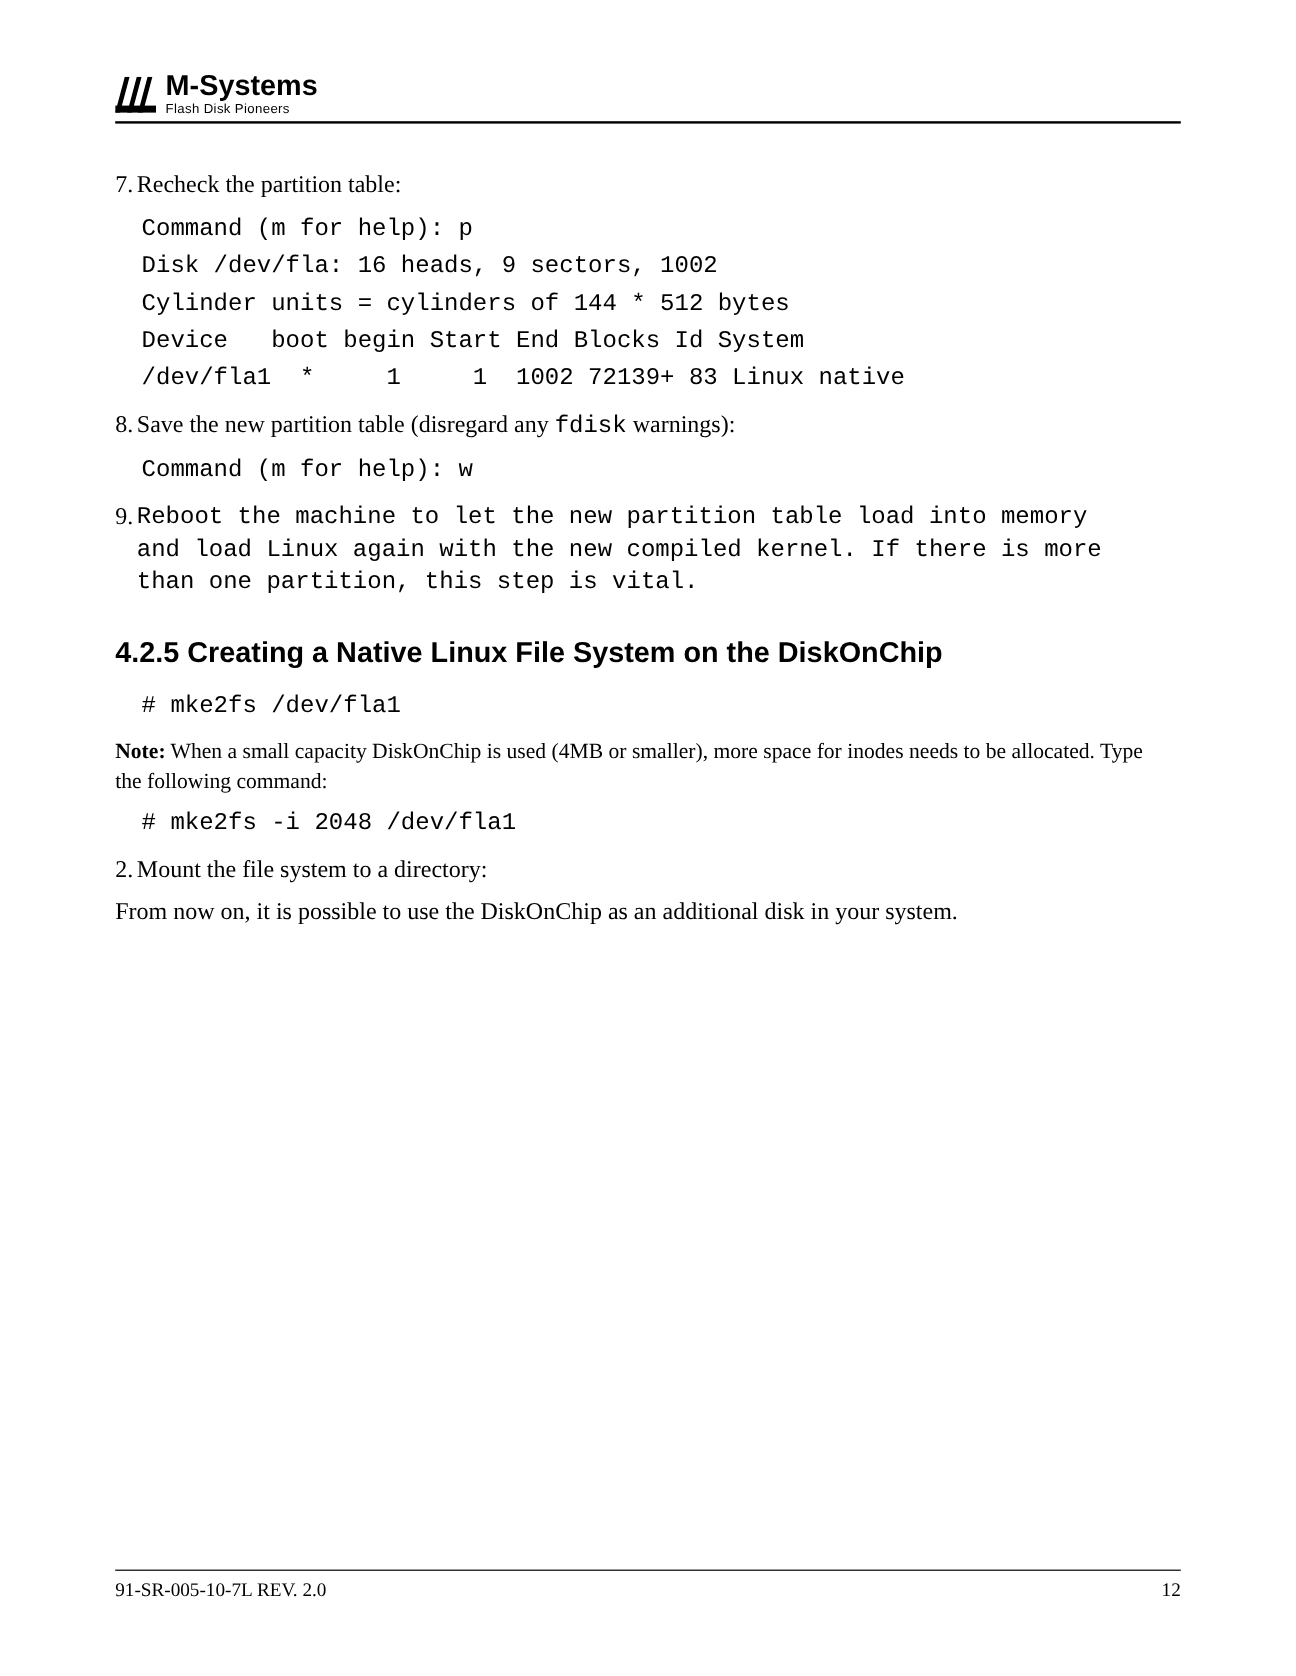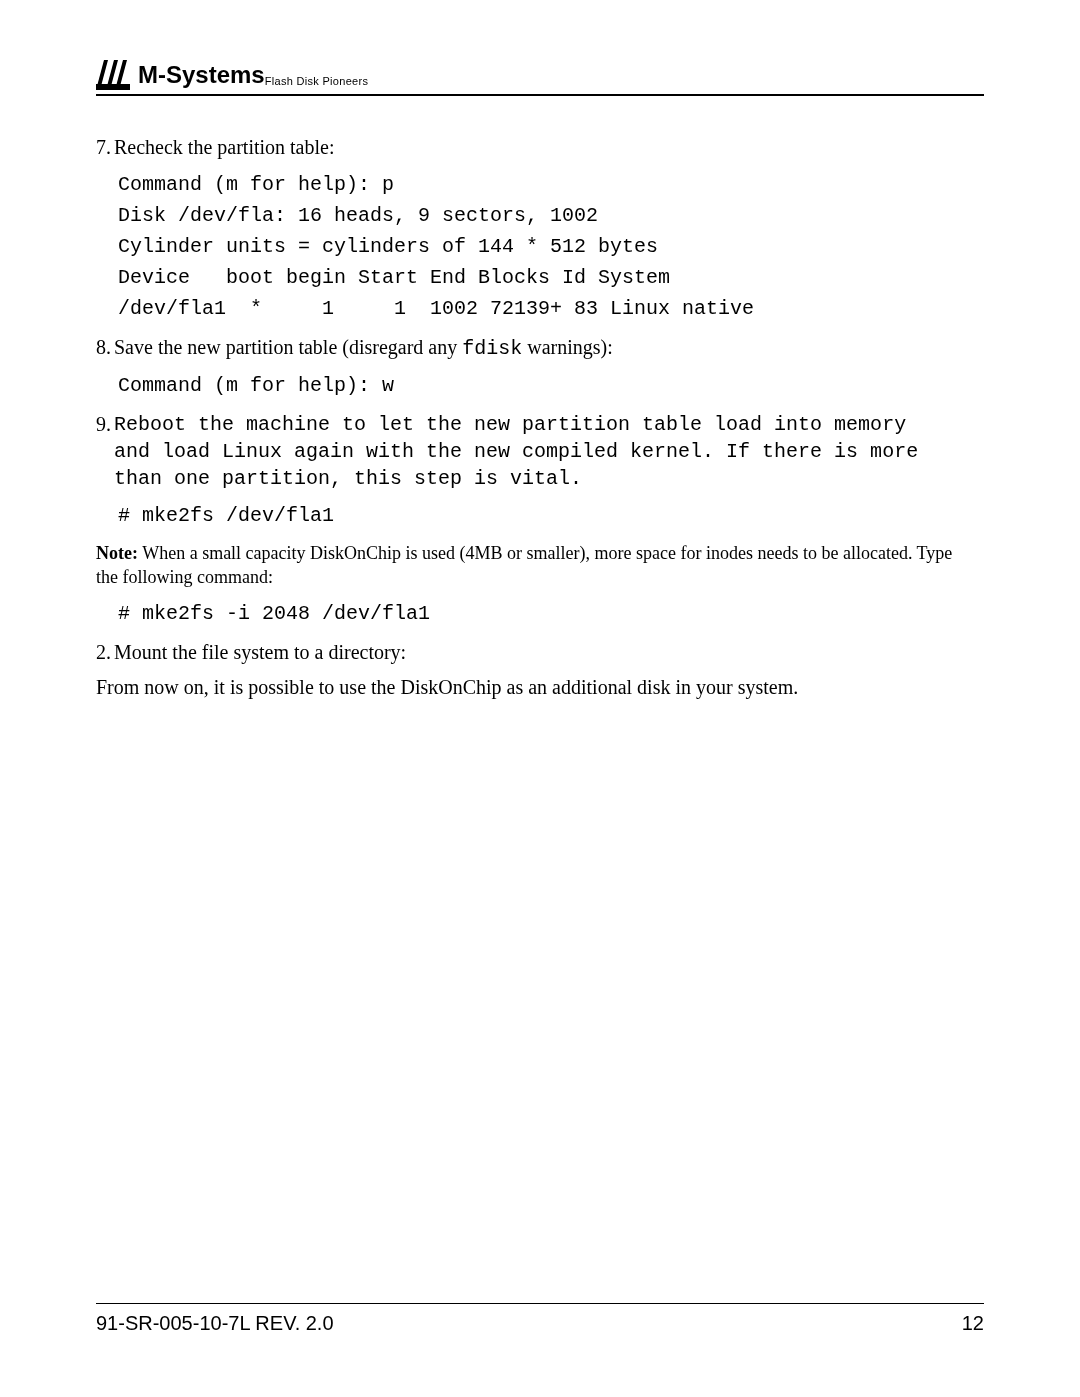--- a/index.html
+++ b/index.html
@@ -28,24 +28,23 @@
     margin-bottom: 38px;
   }
   .logo-block {
     display: flex;
     align-items: center;
     gap: 8px;
   }
   .logo-mark svg { display: block; }
   .logo-text {
     display: flex;
-    flex-direction: row;
+    flex-direction: column;
     font-family: Arial, "Helvetica Neue", Helvetica, sans-serif;
     line-height: 1.0;
-    align-items: flex-end;
   }
   .logo-main {
     font-weight: 700;
     font-size: 24px;
     letter-spacing: 0px;
   }
   .logo-tag {
     font-size: 11px;
     letter-spacing: 0.3px;
     margin-top: 2px;
@@ -95,22 +94,22 @@
   p.note .label { font-weight: 700; }
   .note code.inline { font-size: 18px; }
 
   .footer {
     position: absolute;
     left: 96px;
     right: 96px;
     bottom: 60px;
     border-top: 1px solid #000;
     padding-top: 6px;
-    font-family: Liberation Sans, sans-serif;
-    font-size: 20px;
+    font-family: Liberation Serif, serif;
+    font-size: 16px;
     display: flex;
     justify-content: space-between;
     text-align: center;
   }
 </style>
 </head>
 <body>
 
 <div class="page">
 
@@ -143,20 +142,23 @@
 
   <div class="step-line">
     <span class="num">8.</span><span>Save the new partition table (disregard any </span><code class="inline">fdisk</code><span> warnings):</span>
   </div>
   <pre class="code">Command (m for help): w</pre>
 
   <div class="step-line">
     <span class="num" style="vertical-align:top">9.</span><span class="indent-body" style="display:inline-block; width:840px; margin-left:0;font-family:Liberation Mono, monospace;">Reboot the machine to let the new partition table load into memory and load Linux again with the new compiled kernel. If there is more than one partition, this step is vital.</span>
   </div>
 
+  <h3 class="section">
+    <span>4.2.5</span> <span>Creating a Native Linux File System on the DiskOnChip</span>
+  </h3>
 
   <pre class="code"># mke2fs /dev/fla1</pre>
 
   <p class="note">
     <span class="label">Note:</span><span> When a small capacity DiskOnChip is used (4MB or smaller), more space for inodes needs to be allocated. Type the following command:</span>
   </p>
   <pre class="code"># mke2fs -i 2048 /dev/fla1</pre>
 
   <div class="step-line">
     <span class="num">2.</span><span>Mount the file system to a directory:</span>

